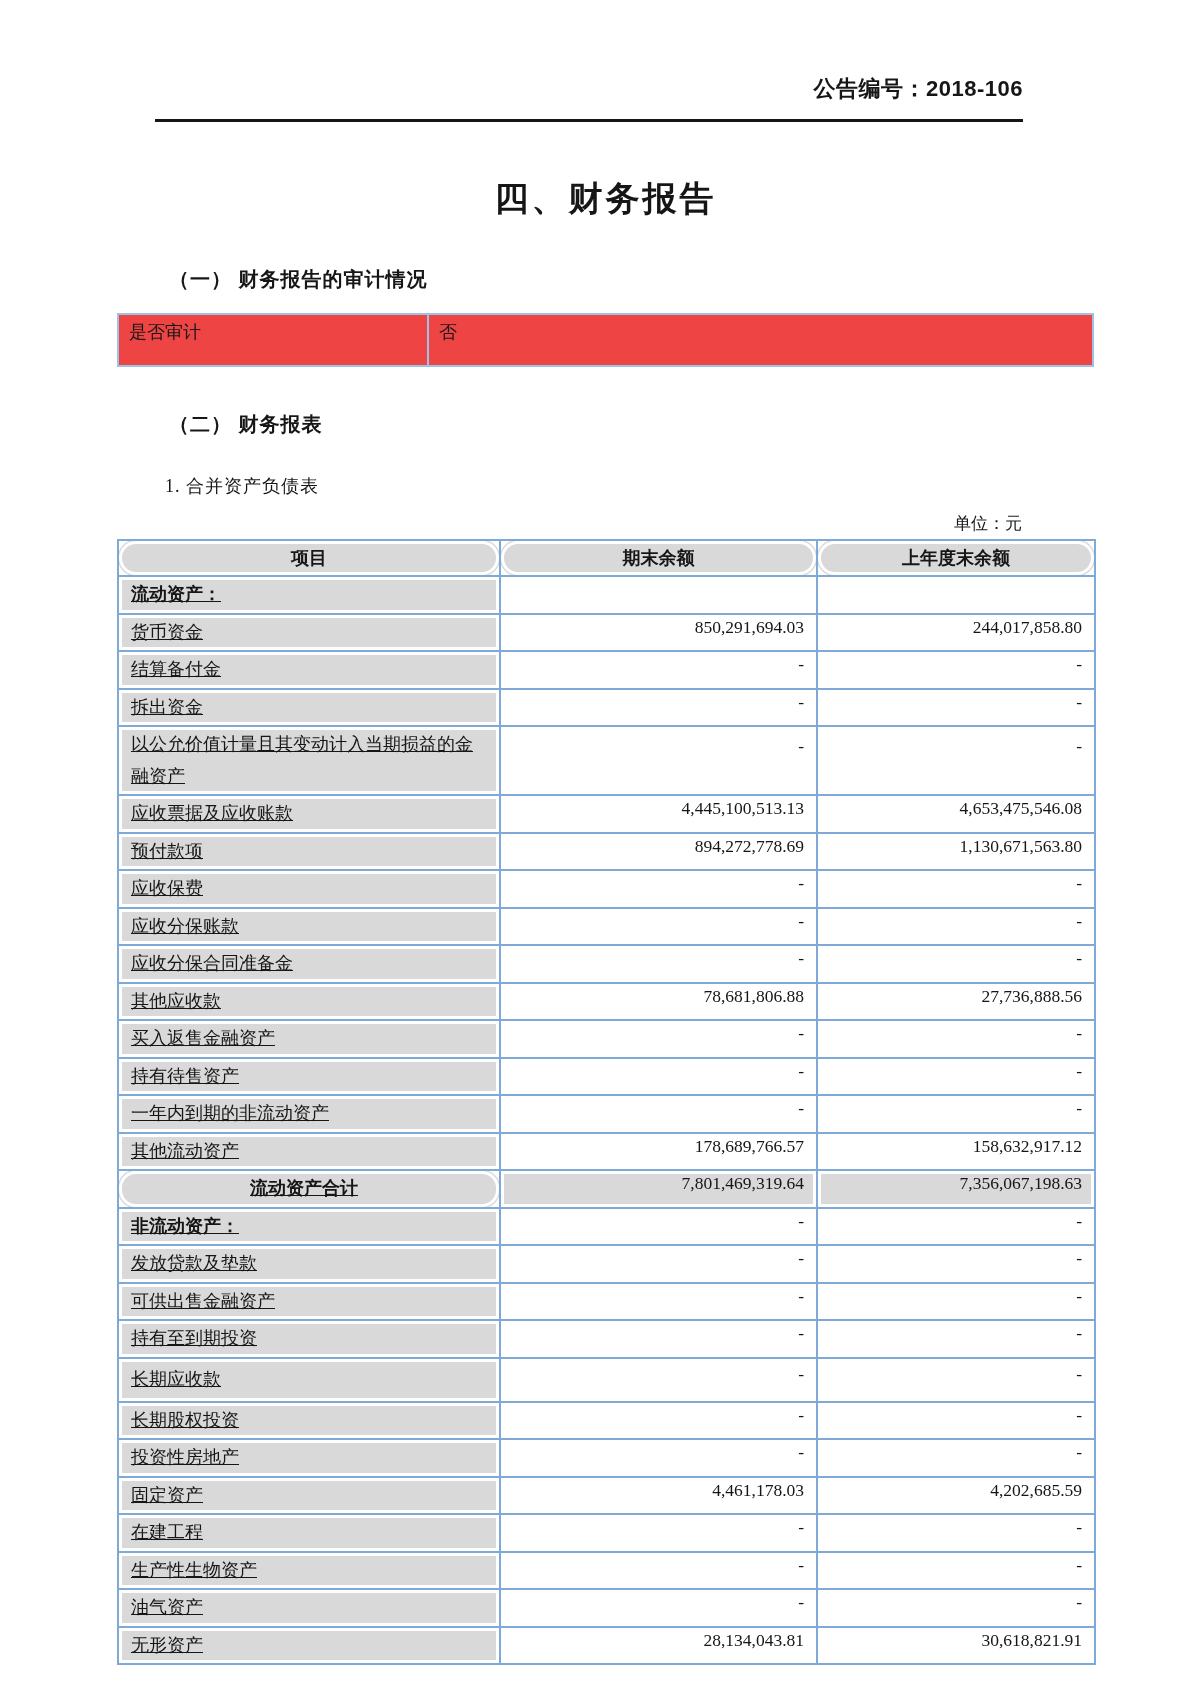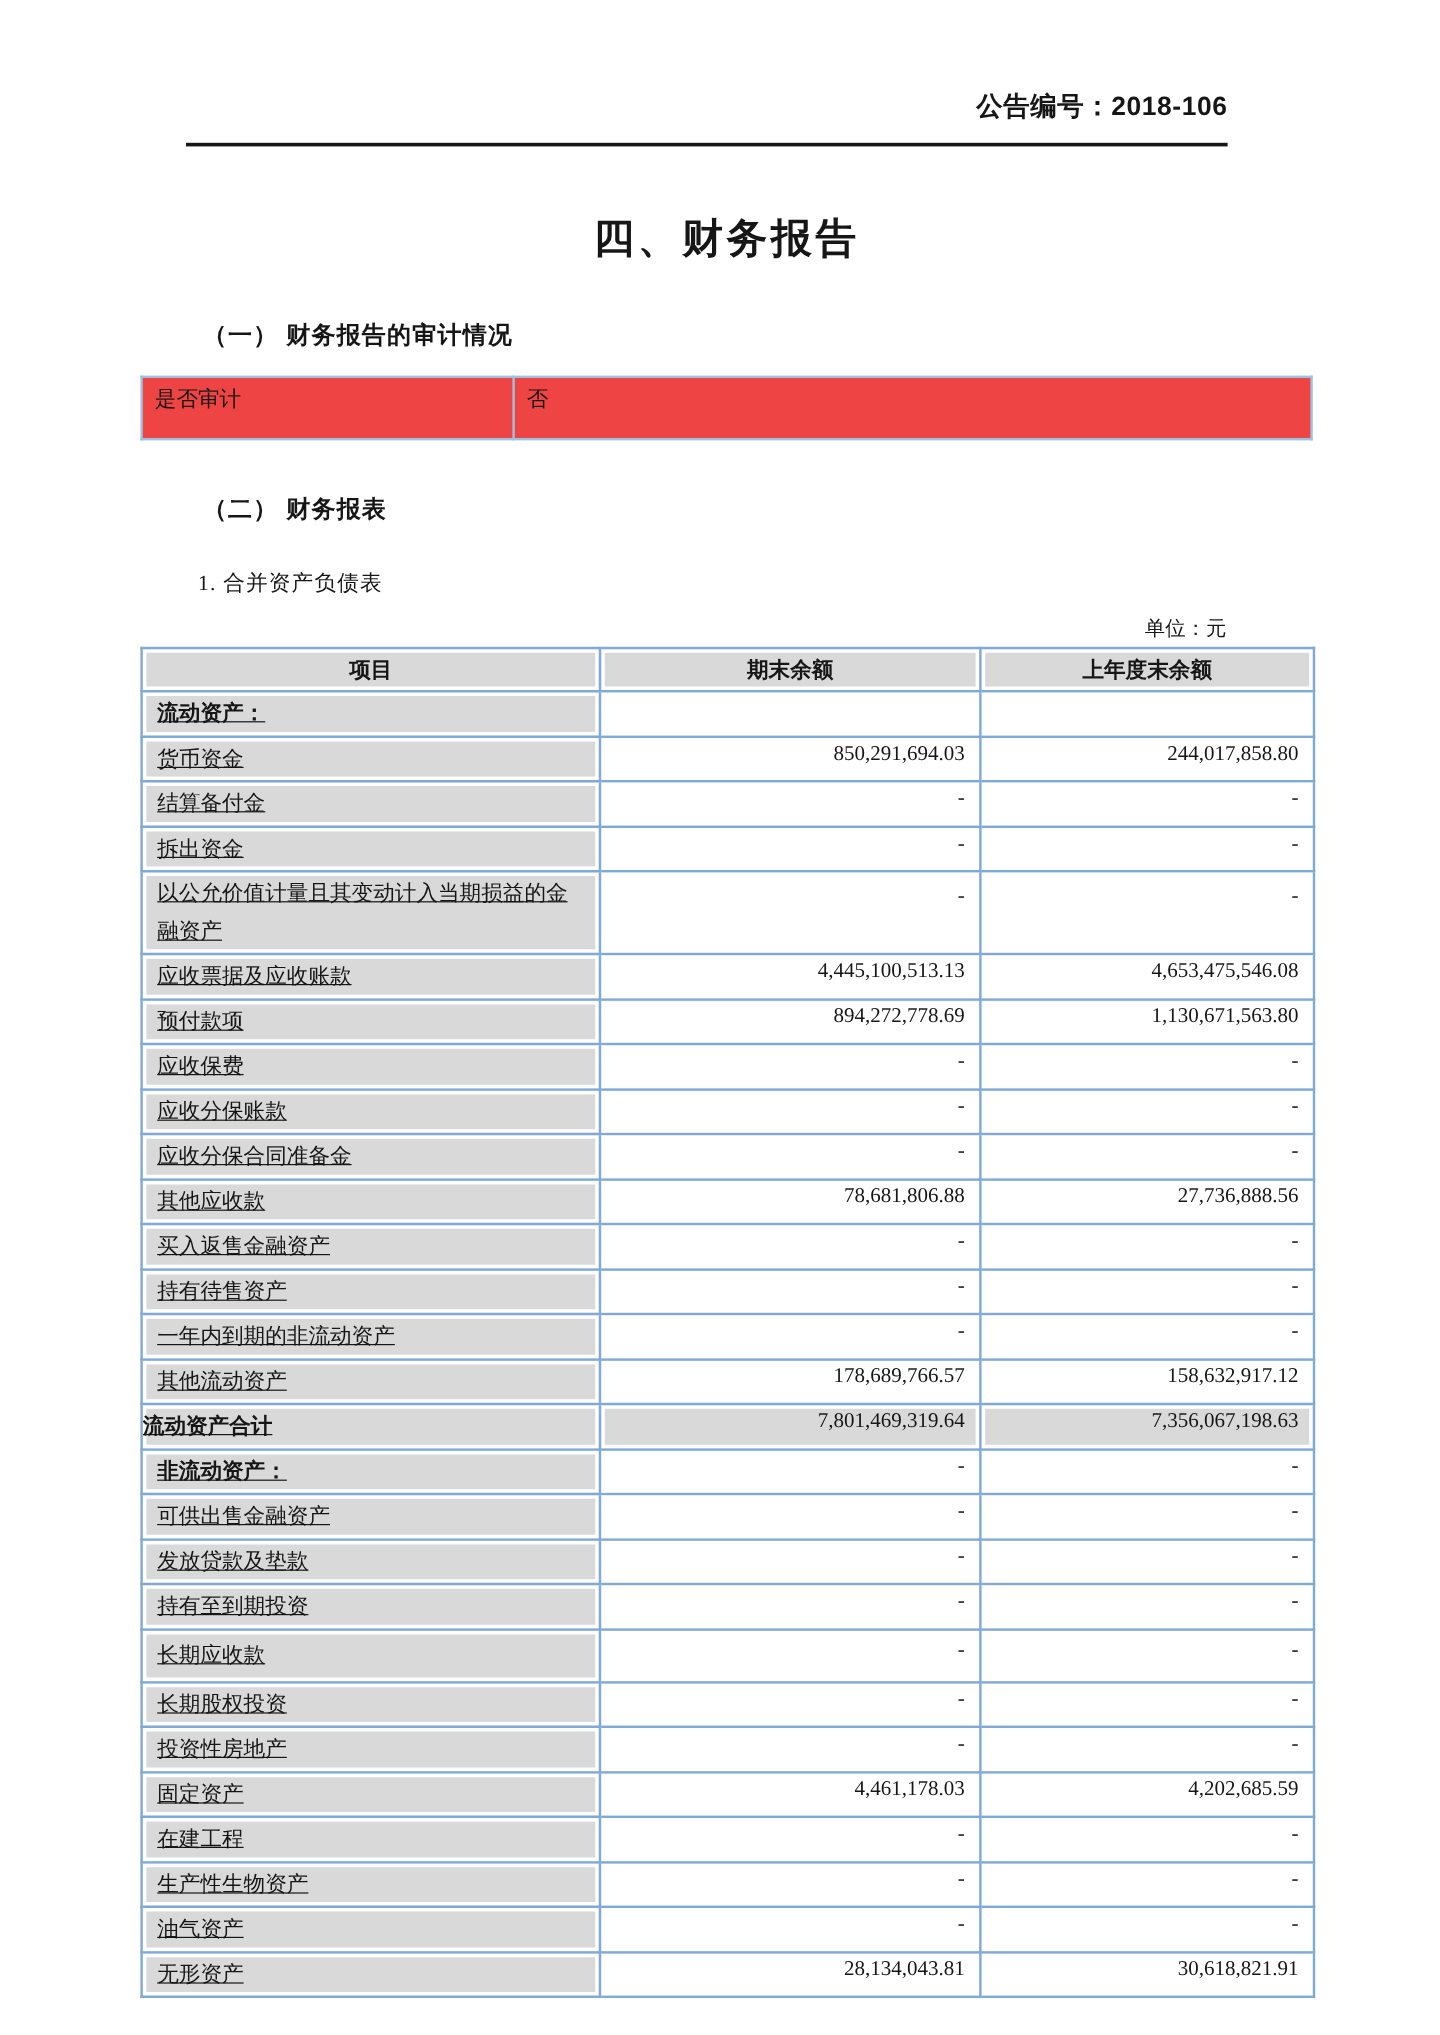--- a/index.html
+++ b/index.html
@@ -85,20 +85,21 @@
     overflow:hidden;
   }
   .bs-table th{
     background:var(--cell-gray);
     box-shadow:inset 0 0 0 3px #fff;
     height:30px;
     font-weight:bold;
     font-size:18px;
     text-align:center;
     padding:2px 4px;
+    border-radius:17px;
   }
   .bs-table tr{height:33px;}
   .bs-table td.item{
     background:var(--cell-gray);
     box-shadow:inset 0 0 0 3px #fff;
     text-align:left;
     padding:2px 10px 2px 12px;
     line-height:1.75;
     text-decoration:underline;
   }
@@ -108,22 +109,23 @@
     padding:2px 12px 12px 4px;
     font-size:17.5px;
   }
   .bs-table tr.section td.item{font-weight:bold;}
   .bs-table tr.total td{
     background:var(--cell-gray);
     box-shadow:inset 0 0 0 3px #fff;
   }
   .bs-table tr.total td.item{
     font-weight:bold;
-    text-align:left;
+    text-align:center;
     padding-left:0;
+    border-radius:17px;
   }
   .bs-table tr.tall{height:66px;border-radius:27px;}
   .bs-table tr.tall td.num{vertical-align:top;padding-top:9px;}
   .bs-table tr.tall2{height:44px;}
 </style>
 </head>
 <body>
 
 <div class="page">
   <div class="content">
@@ -242,26 +244,26 @@
             <td class="item">流动资产合计</td>
             <td class="num">7,801,469,319.64</td>
             <td class="num">7,356,067,198.63</td>
           </tr>
           <tr class="section">
             <td class="item">非流动资产：</td>
             <td class="num">-</td>
             <td class="num">-</td>
           </tr>
           <tr>
+            <td class="item">发放贷款及垫款</td>
+            <td class="num">-</td>
+            <td class="num">-</td>
+          </tr>
+          <tr>
             <td class="item">可供出售金融资产</td>
-            <td class="num">-</td>
-            <td class="num">-</td>
-          </tr>
-          <tr>
-            <td class="item">发放贷款及垫款</td>
             <td class="num">-</td>
             <td class="num">-</td>
           </tr>
           <tr>
             <td class="item">持有至到期投资</td>
             <td class="num">-</td>
             <td class="num">-</td>
           </tr>
           <tr class="tall2">
             <td class="item">长期应收款</td>

